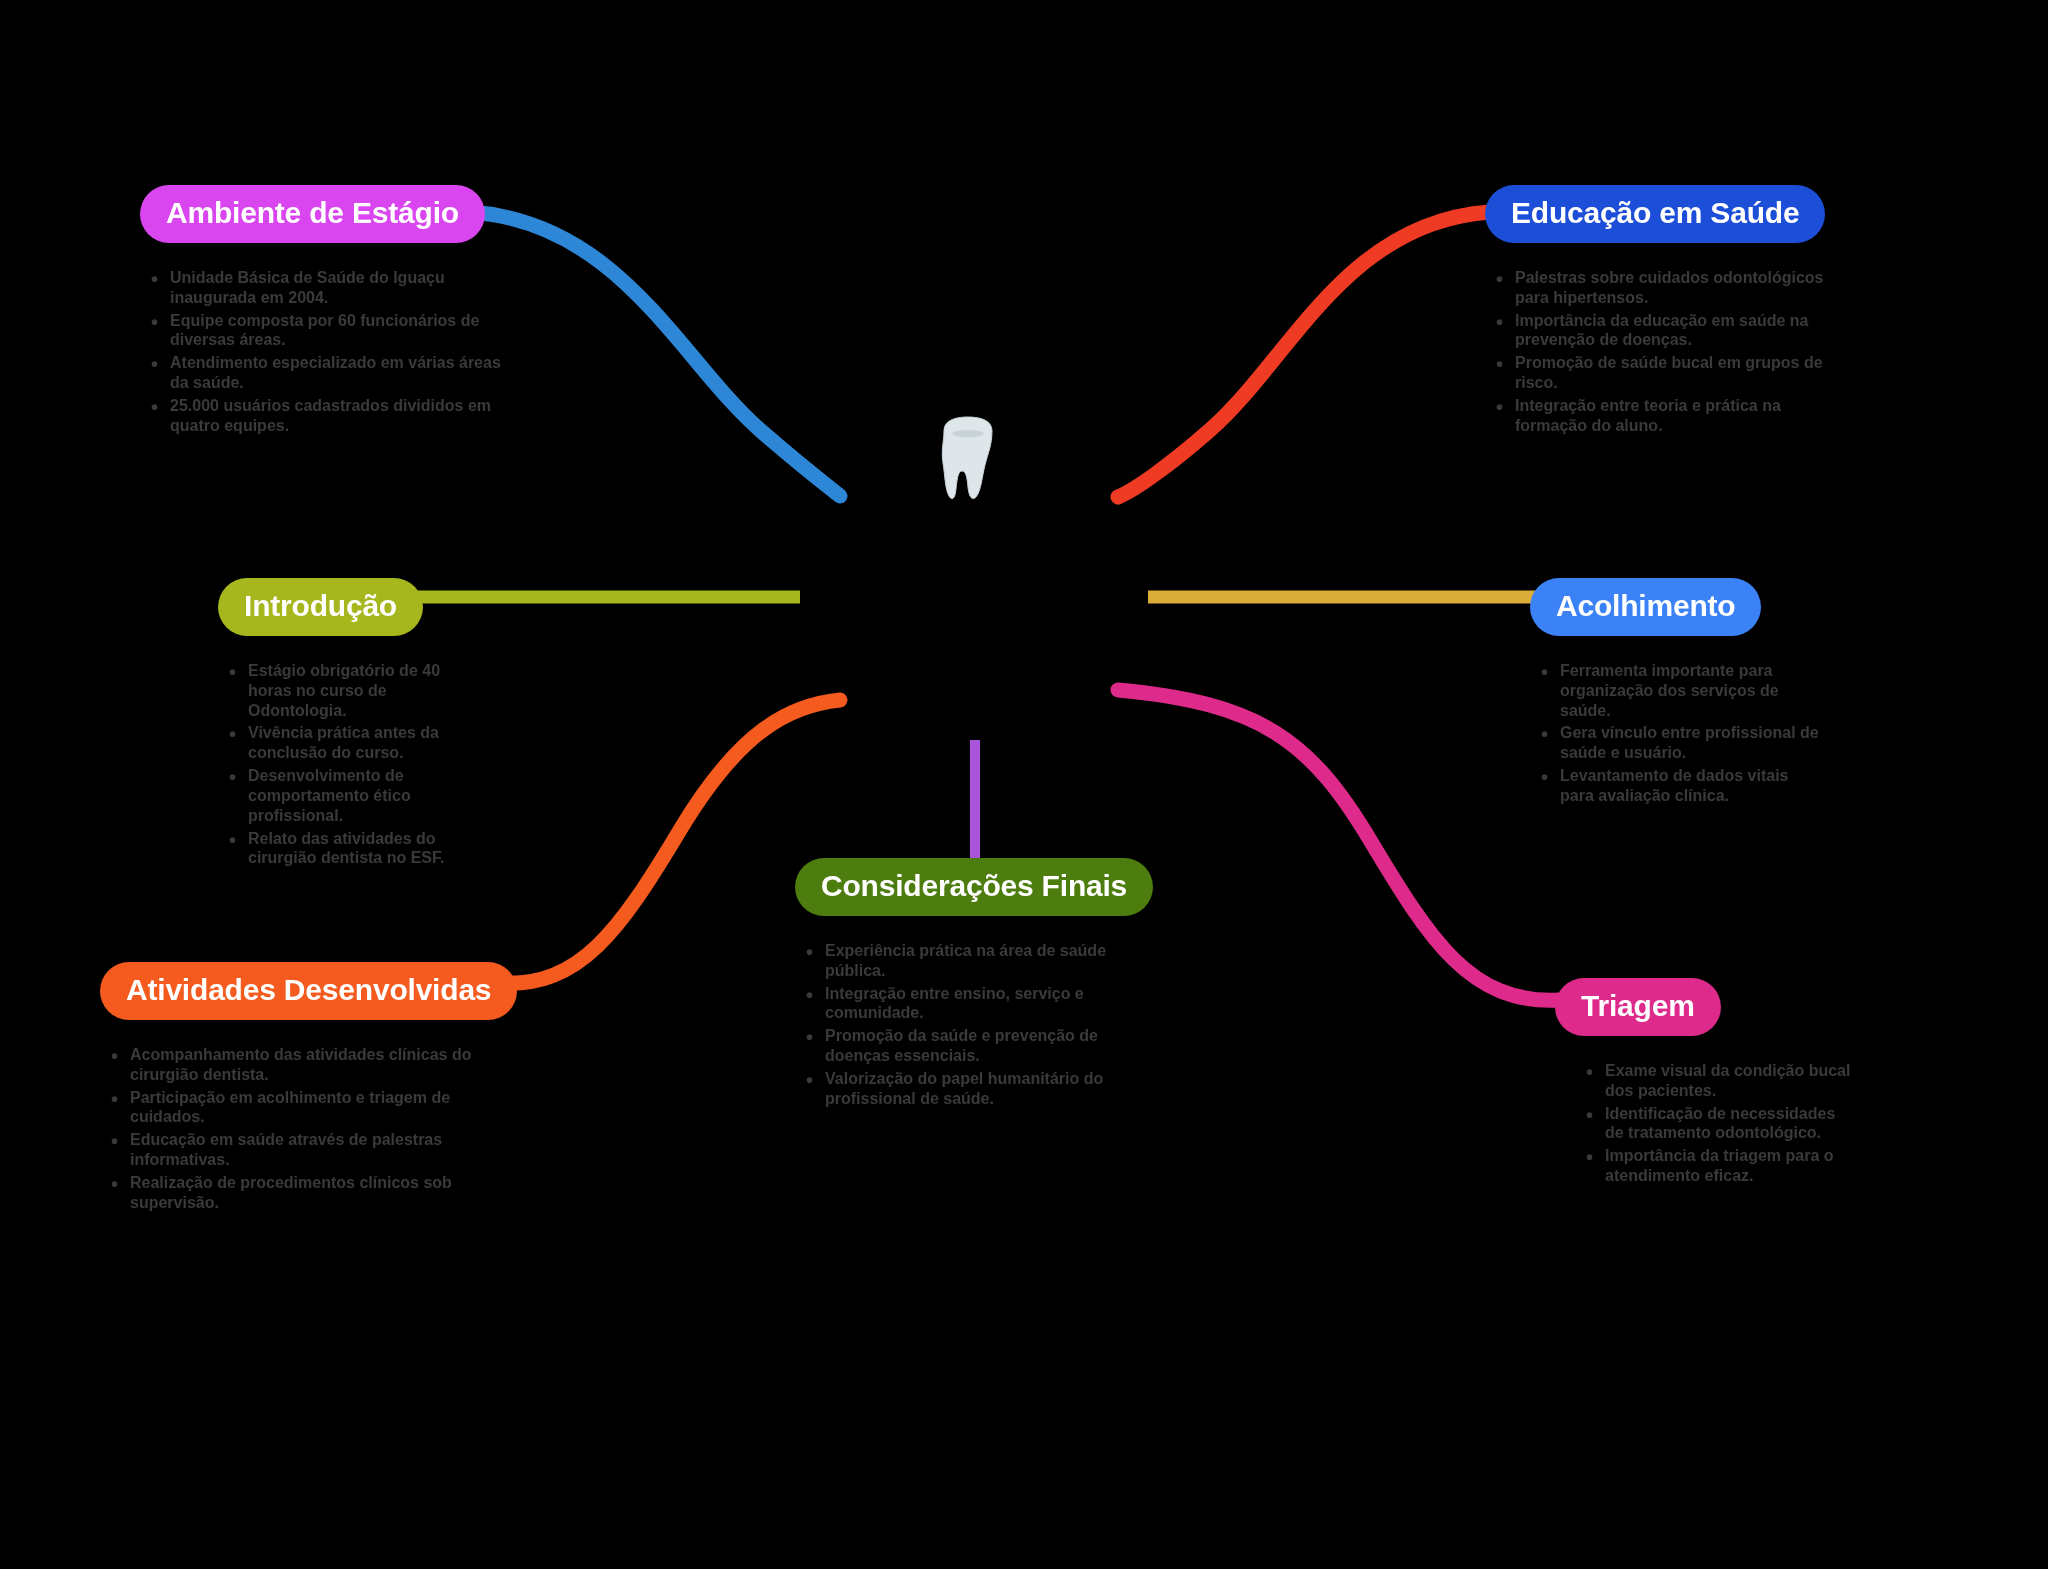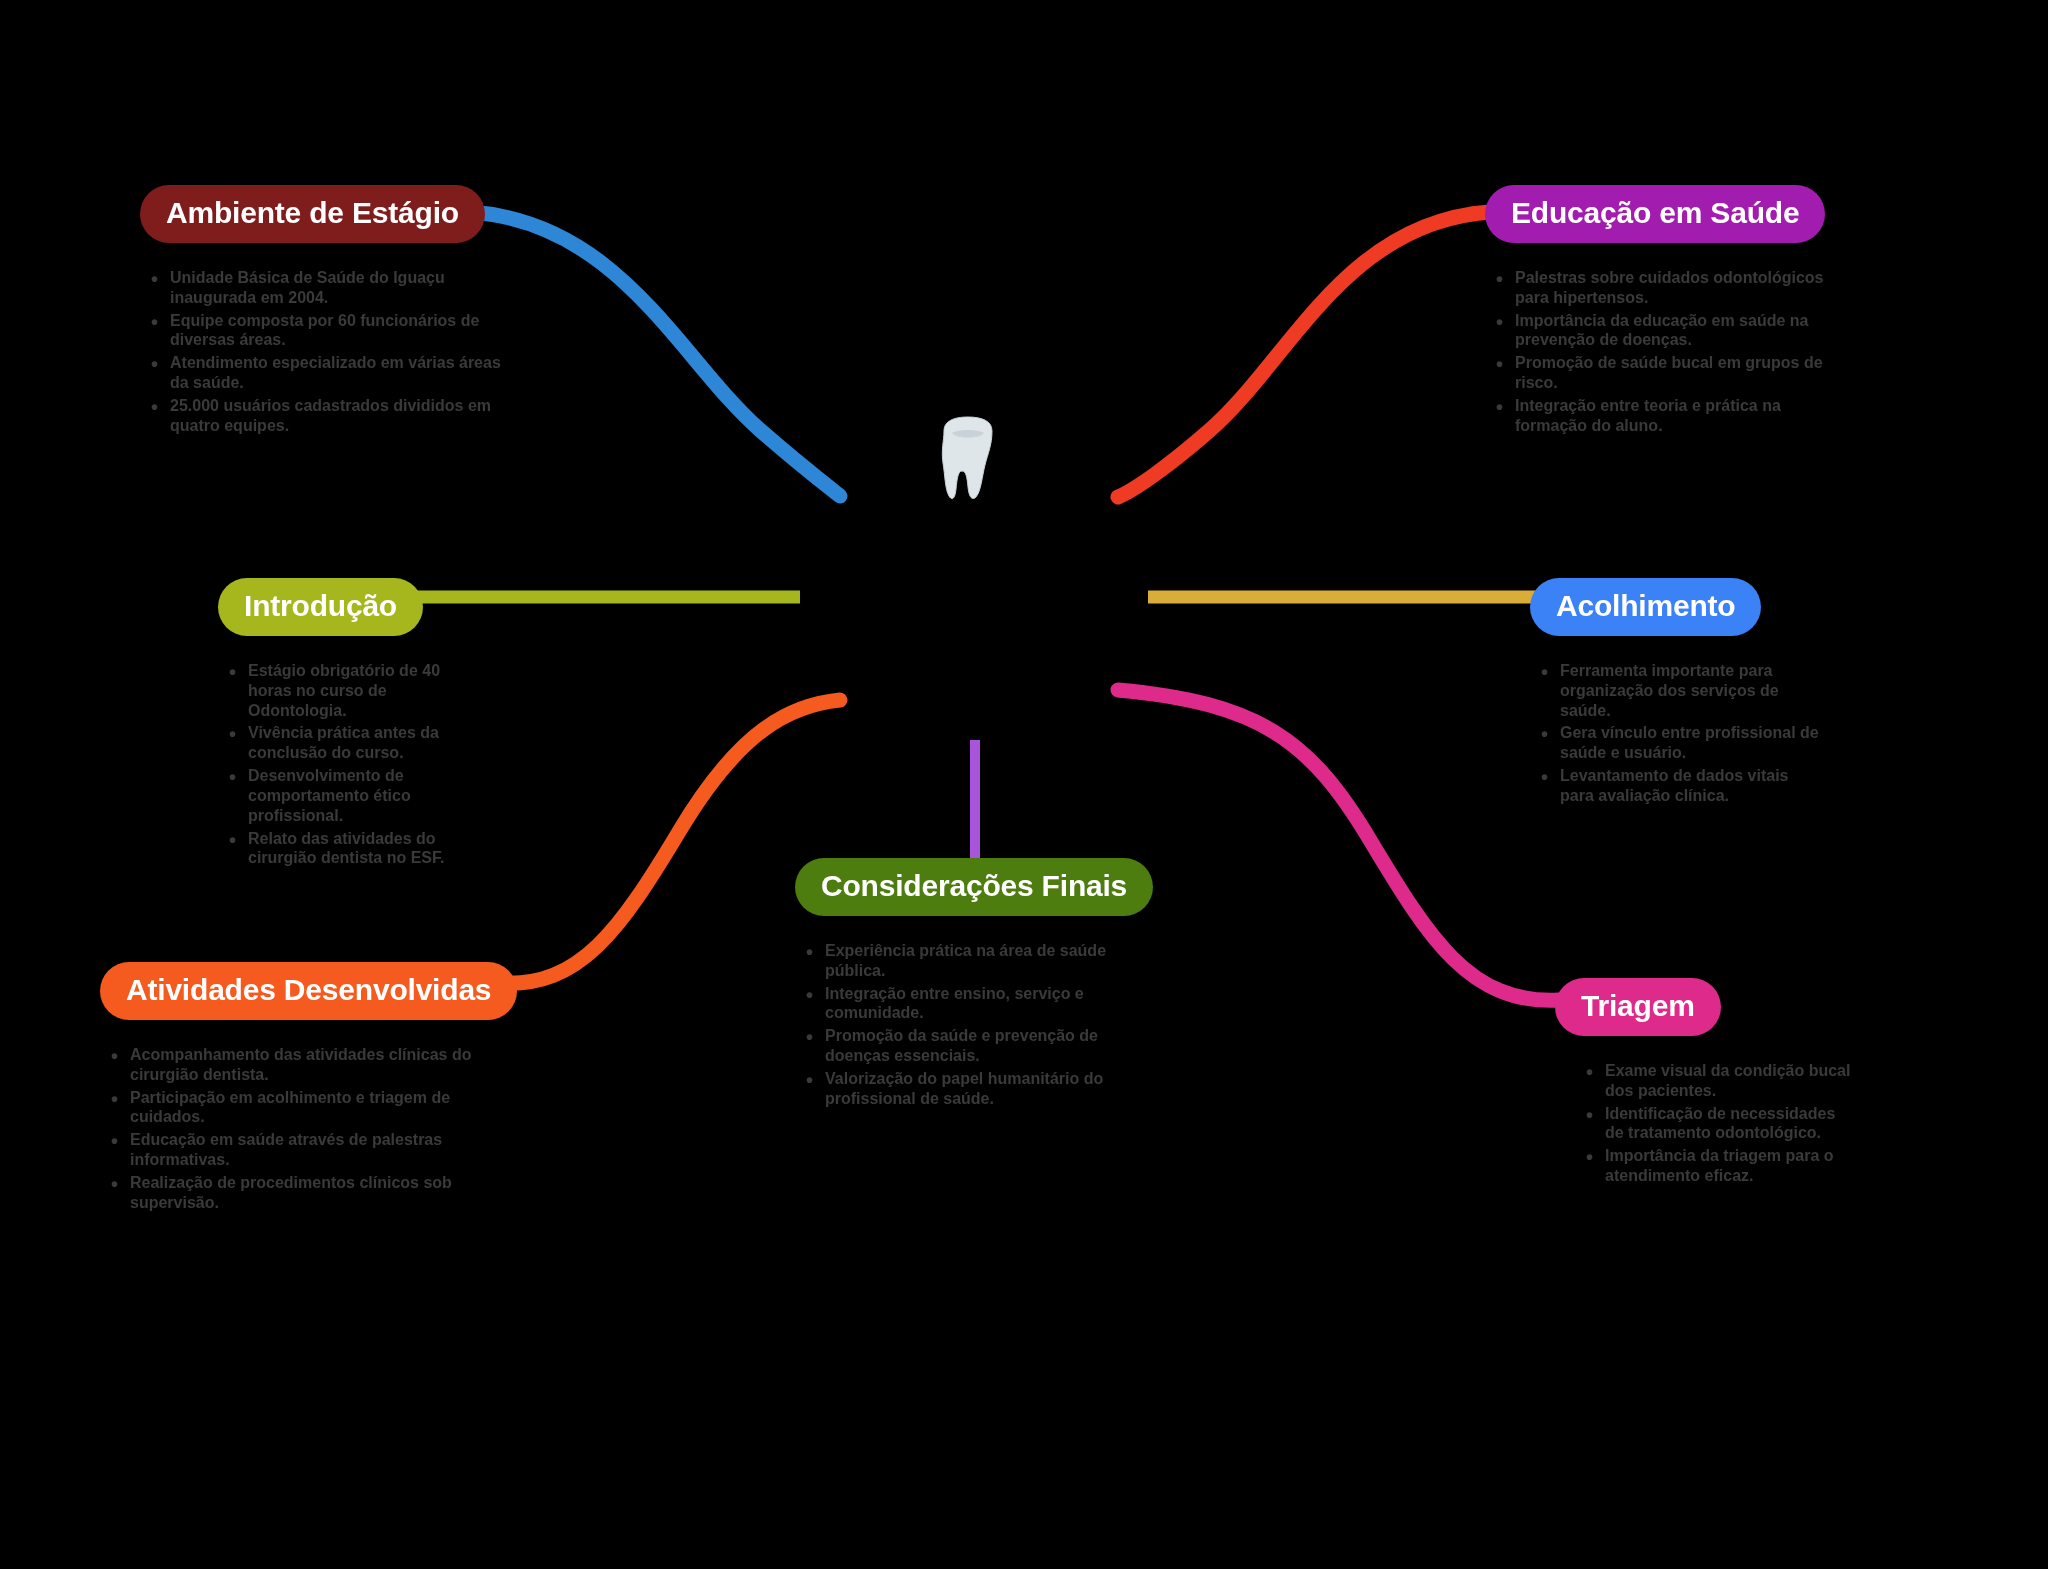--- a/index.html
+++ b/index.html
@@ -129,31 +129,31 @@
     <svg viewBox="0 0 64 86" width="64" height="86">
       <path d="M8 16 C8 6, 18 2, 32 2 C46 2, 56 6, 56 16 C56 30, 52 38, 49 50
                C46 62, 45 76, 40 82 C36 86, 33 82, 32 72 C31 62, 30 56, 26 56
                C22 56, 21 64, 20 74 C19 84, 16 86, 13 81 C9 74, 9 60, 7 48
                C5 34, 8 26, 8 16 Z" fill="#dfe6ea" stroke="#c8d2d8" stroke-width="1"></path>
       <path d="M16 18 C22 14, 42 14, 48 18 C44 24, 20 24, 16 18 Z" fill="#c3ced6" opacity="0.85"></path>
     </svg>
   </div>
 
   <div class="branch b-ambiente">
-    <div class="pill" style="background-color: #7f1d1d;">Ambiente de Estágio</div>
+    <div class="pill" style="background-color: #d946ef;">Ambiente de Estágio</div>
     <ul class="bullets">
       <li>Unidade Básica de Saúde do Iguaçu inaugurada em 2004.</li>
       <li>Equipe composta por 60 funcionários de diversas áreas.</li>
       <li>Atendimento especializado em várias áreas da saúde.</li>
       <li>25.000 usuários cadastrados divididos em quatro equipes.</li>
     </ul>
   </div>
 
   <div class="branch b-educacao">
-    <div class="pill" style="background-color: #a21caf;">Educação em Saúde</div>
+    <div class="pill" style="background-color: #1d4ed8;">Educação em Saúde</div>
     <ul class="bullets">
       <li>Palestras sobre cuidados odontológicos para hipertensos.</li>
       <li>Importância da educação em saúde na prevenção de doenças.</li>
       <li>Promoção de saúde bucal em grupos de risco.</li>
       <li>Integração entre teoria e prática na formação do aluno.</li>
     </ul>
   </div>
 
   <div class="branch b-introducao">
     <div class="pill" style="background-color: rgb(166, 183, 30);">Introdução</div>

